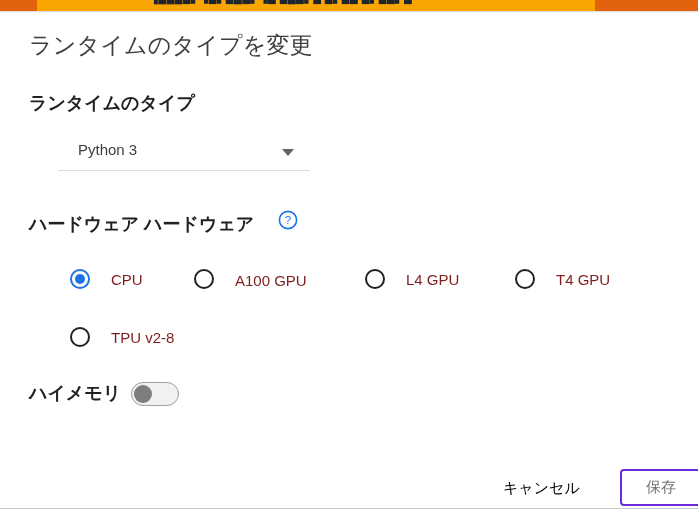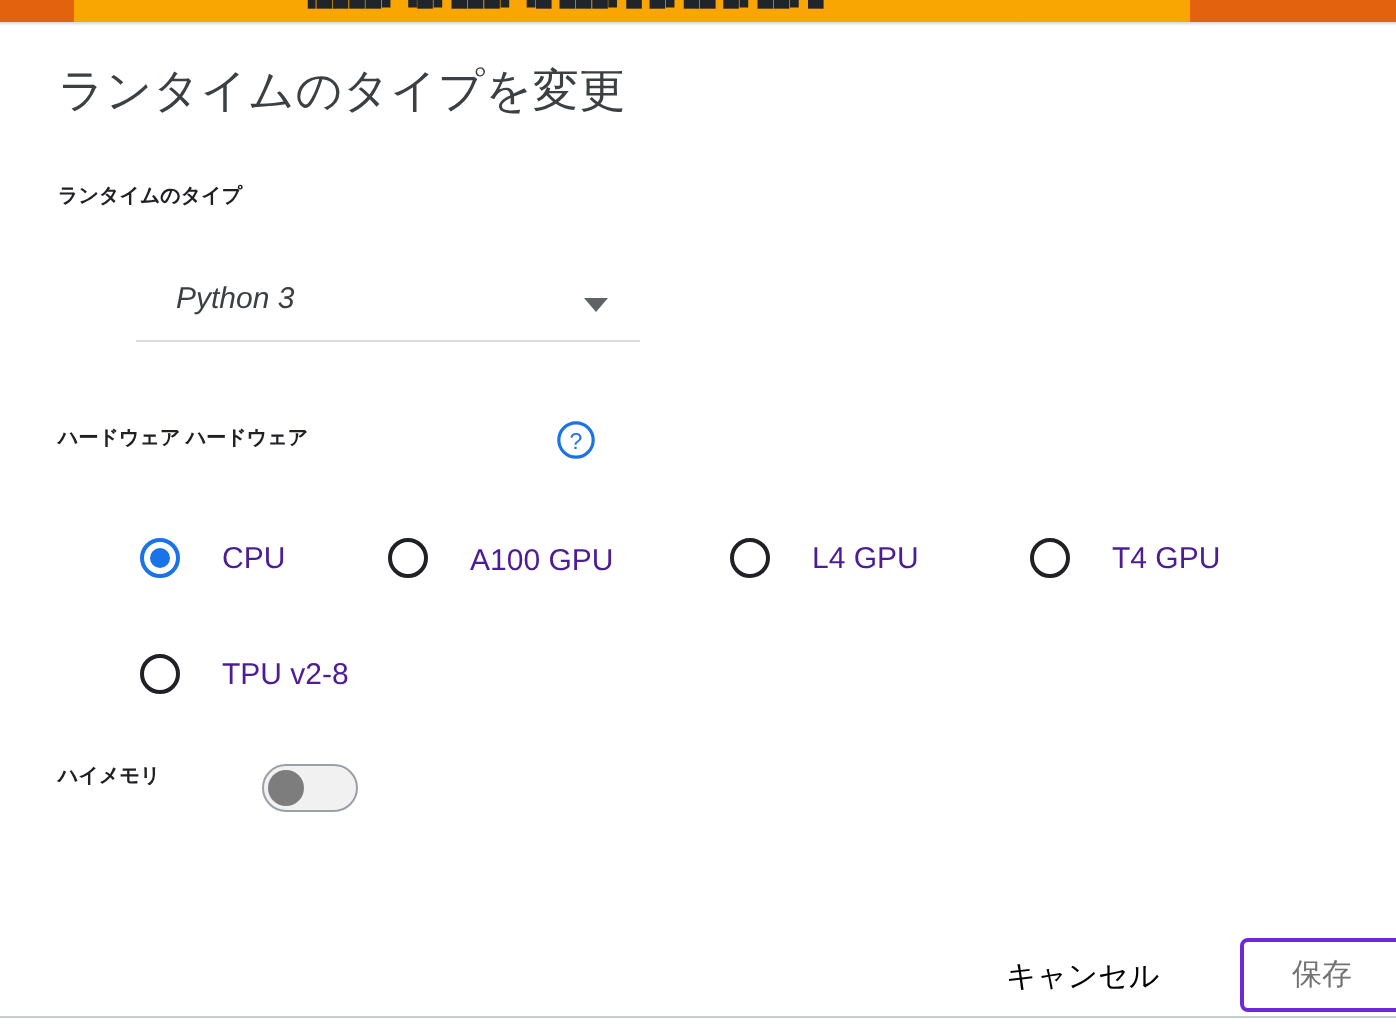--- a/index.html
+++ b/index.html
@@ -69,21 +69,21 @@
     top: 17px;
     font-size: 23px;
     color: #3c4043;
     font-weight: 400;
     letter-spacing: 0.2px;
     white-space: nowrap;
   }
 
   .section-label {
     position: absolute;
-    font-size: 10px;
+    font-size: 18px;
     font-weight: bold;
     color: #202124;
     white-space: nowrap;
   }
   .section-label.runtime { left: 29px; top: 78px; }
   .section-label.accel   { left: 29px; top: 199px; }
   .section-label.himem   { left: 29px; top: 368px; }
 
   
   .help-icon {
@@ -91,26 +91,25 @@
     left: 278px;
     top: 197px;
     width: 20px;
     height: 20px;
     cursor: pointer;
   }
 
   
   .select-wrap {
     position: absolute;
-    left: 68px;
+    left: 58px;
     top: 120px;
     width: 252px;
     height: 38px;
     cursor: pointer;
-    font-style: italic;
   }
   .select-value {
     position: absolute;
     left: 20px;
     top: 8px;
     font-size: 15px;
     color: #3c4043;
     white-space: nowrap;
   }
   .select-arrow {
@@ -160,21 +159,21 @@
     position: absolute;
     left: 50%; top: 50%;
     width: 10px; height: 10px;
     margin: -5px 0 0 -5px;
     border-radius: 50%;
     background: #1a73e8;
   }
   .radio-label {
     margin-left: 21px;
     font-size: 15px;
-    color: #4c1d95;
+    color: #7f1d1d;
     white-space: nowrap;
   }
 
   
   .toggle {
     position: absolute;
     left: 131px;
     top: 369px;
     width: 48px;
     height: 24px;

